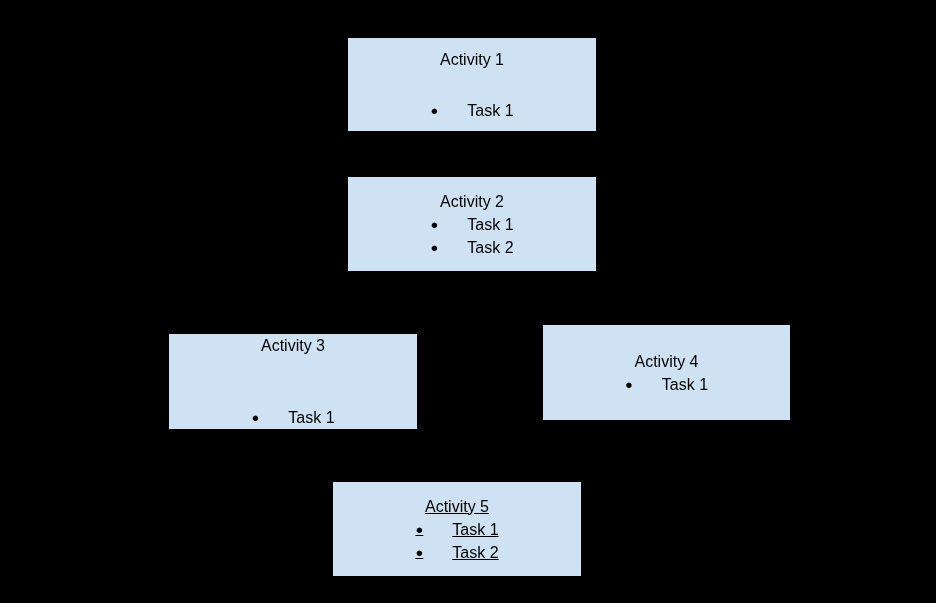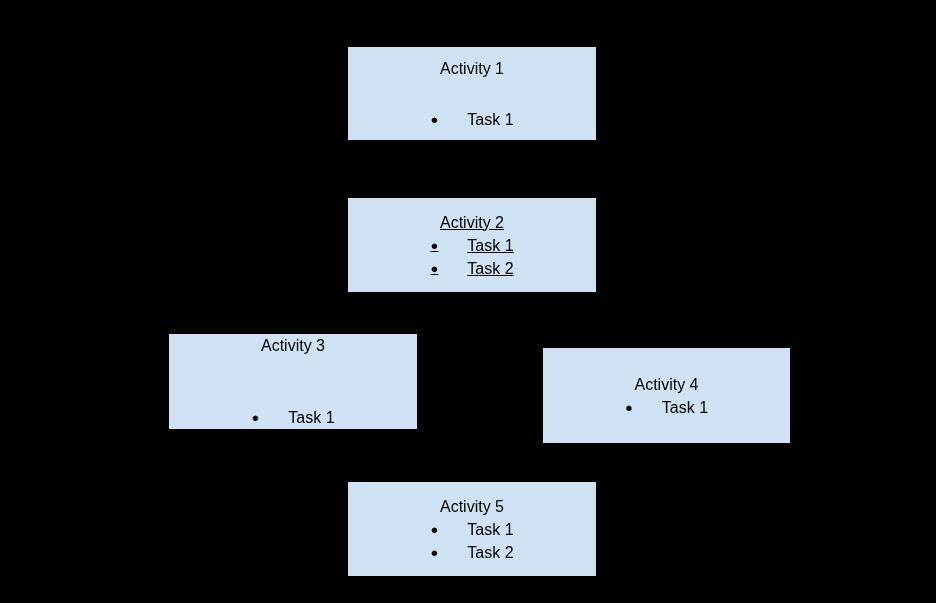--- a/index.html
+++ b/index.html
@@ -38,25 +38,25 @@
     flex-direction: row;
     align-items: center;
     justify-content: center;
     white-space: nowrap;
   }
   .bullet {
     font-size: 13px;
     margin-right: 29px;
     line-height: 23px;
   }
-  #node1 { left: 347px; top: 46px;  width: 250px; height: 95px; gap: 28px; }
-  #node2 { left: 347px; top: 197px; width: 250px; height: 96px; text-decoration: underline; }
+  #node1 { left: 347px; top: 37px;  width: 250px; height: 95px; gap: 28px; }
+  #node2 { left: 347px; top: 176px; width: 250px; height: 96px; }
   #node3 { left: 168px; top: 333px; width: 250px; height: 97px; justify-content: space-between; }
-  #node4 { left: 542px; top: 347px; width: 249px; height: 97px; justify-content: center; }
-  #node5 { left: 347px; top: 481px; width: 250px; height: 96px; }
+  #node4 { left: 542px; top: 324px; width: 249px; height: 97px; justify-content: center; }
+  #node5 { left: 332px; top: 481px; width: 250px; height: 96px; text-decoration: underline; }
 </style>
 </head>
 <body>
 
 <div id="canvas">
 
   <div class="node" id="node1">
     <div class="title">Activity 1</div>
     <div class="task">
       <span class="bullet">●</span>

